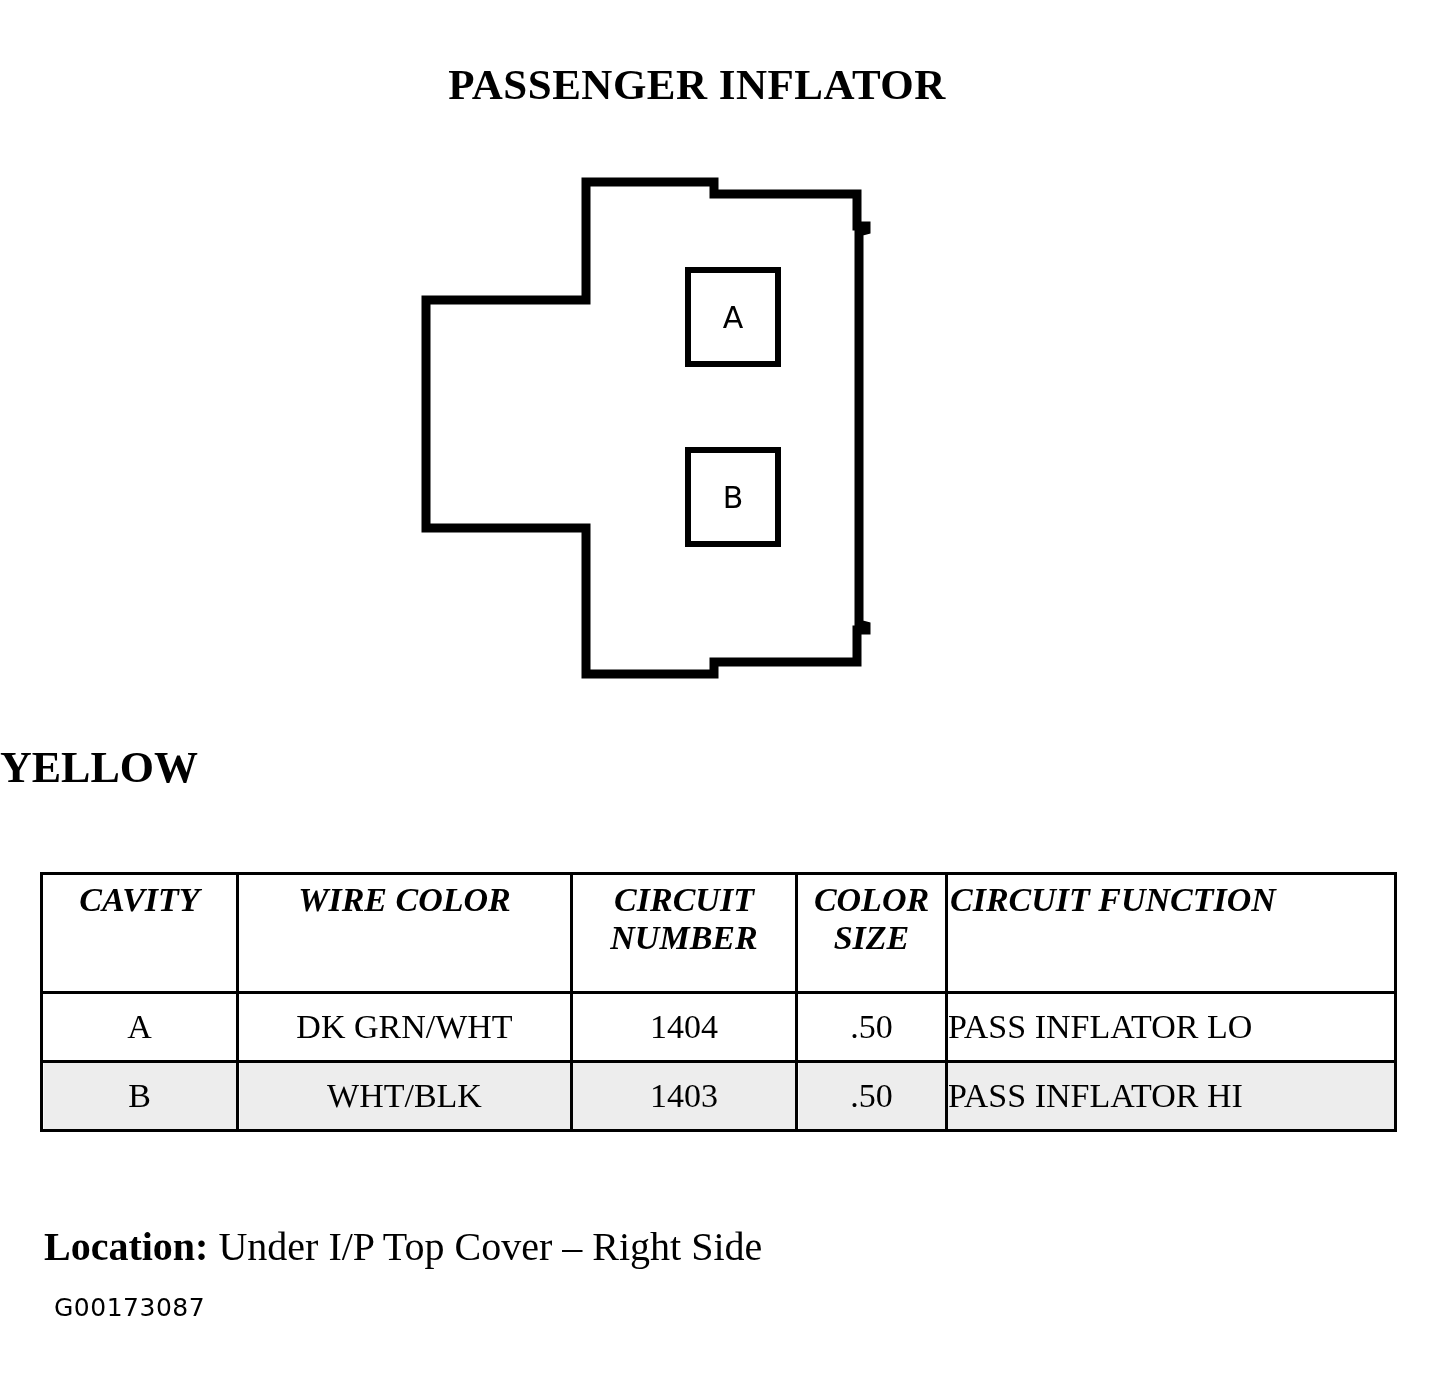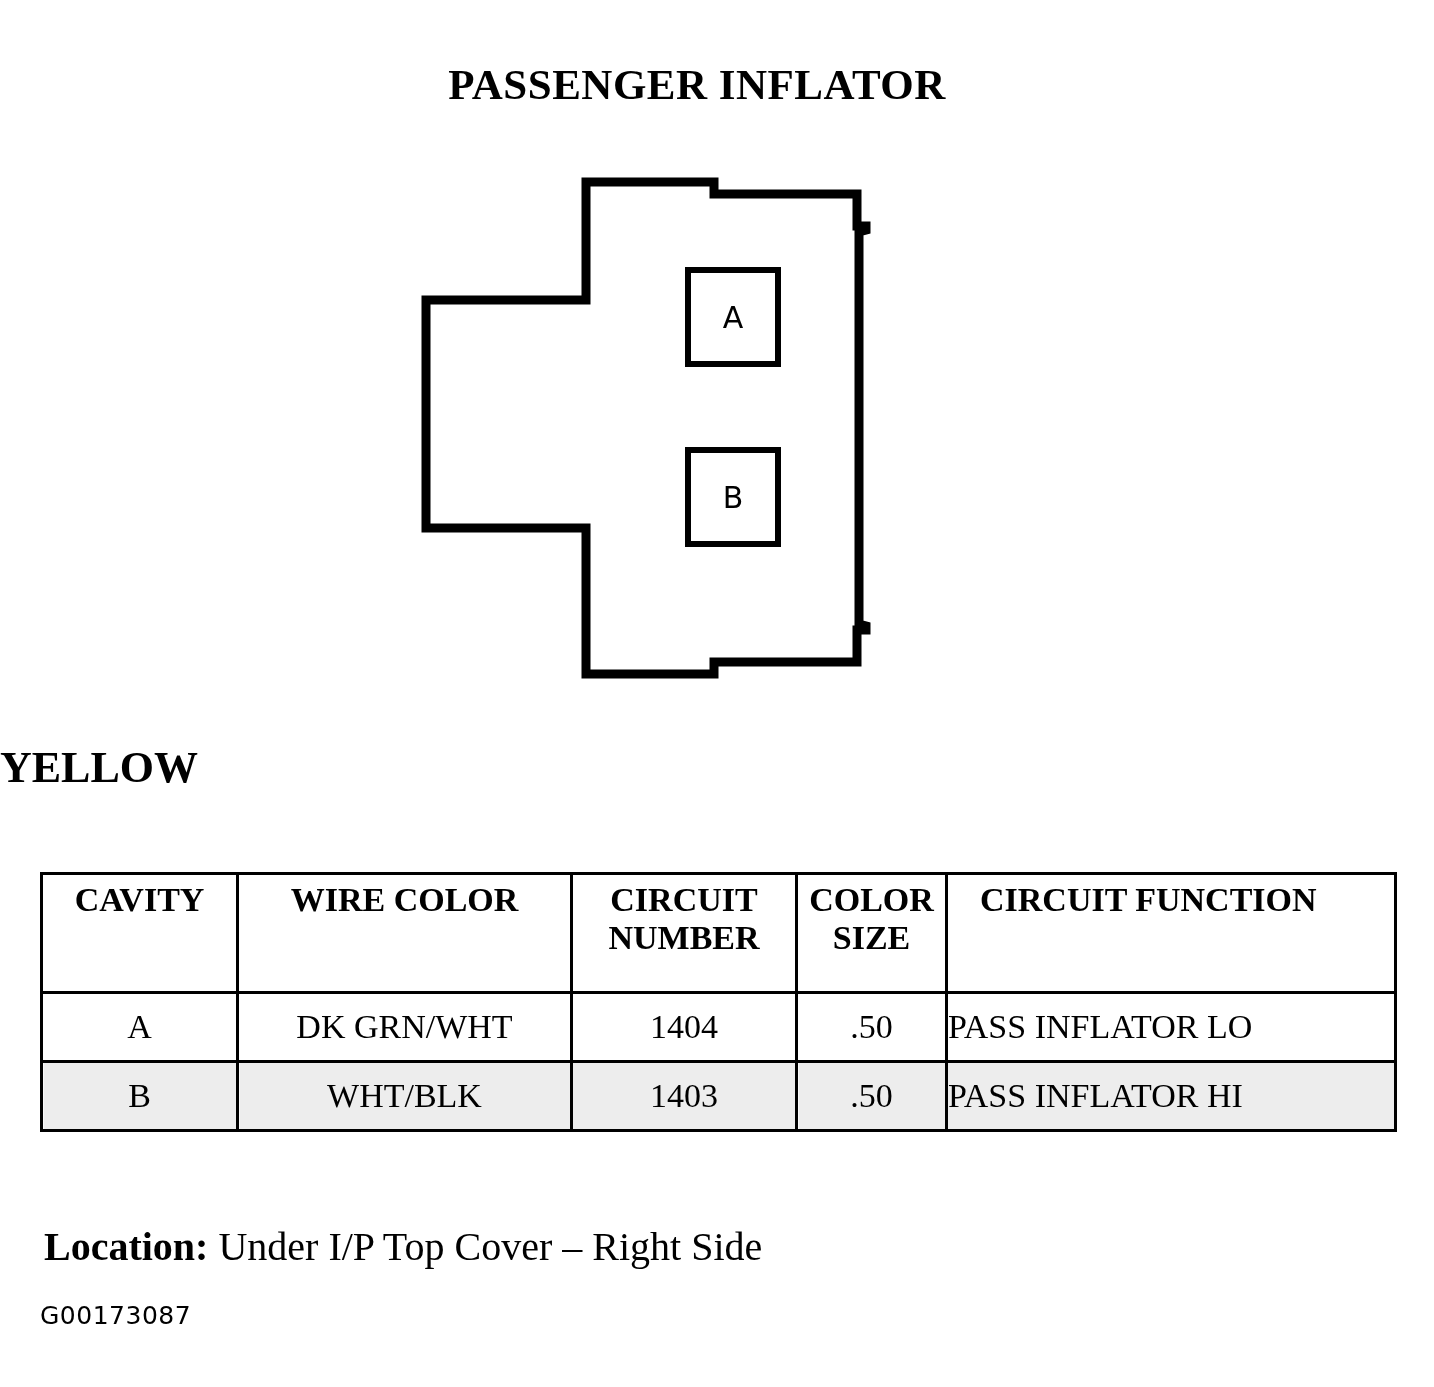--- a/index.html
+++ b/index.html
@@ -81,37 +81,38 @@
     font-weight: bold;
     font-size: 35px;
     height: 68px;
     letter-spacing: 0.3px;
   }
   #pinout-table tr.column-header-row td {
     font-weight: bold;
     height: 110px;
     vertical-align: top;
     padding-top: 6px;
+    font-style: italic;
   }
   #pinout-table tr.data-row td {
     height: 66px;
   }
   .col-cavity   { width: 196px; }
   .col-color    { width: 334px; }
   .col-circuit  { width: 225px; }
   .col-size     { width: 150px; }
   .col-function { width: 449px; }
 
   #pinout-table td.cell-function {
     text-align: left;
     padding-left: 0;
   }
   #pinout-table tr.column-header-row td.cell-function {
     text-align: left;
-    padding-left: 32px;
+    padding-left: 2px;
   }
 
   
   #pinout-table tr.row-shaded td {
     background-color: #c9c9c9;
     background-image:
       repeating-linear-gradient(0deg,
         rgba(255,255,255,0.85) 0px, rgba(255,255,255,0.85) 1px,
         rgba(0,0,0,0) 1px, rgba(0,0,0,0) 2px),
       repeating-linear-gradient(90deg,
@@ -128,27 +129,26 @@
     white-space: nowrap;
     line-height: 1.1;
   }
   #location-line .location-label {
     font-weight: bold;
   }
 
   
   #figure-id {
     position: absolute;
-    left: 40px;
+    left: 54px;
     top: 1294px;
     font-family: "DejaVu Sans", "Liberation Sans", sans-serif;
     font-size: 25px;
     letter-spacing: 0.5px;
     line-height: 1.1;
-    margin-top: 8px;
   }
 </style>
 </head>
 <body>
 
 <div id="page-title">PASSENGER INFLATOR</div>
 
 <div id="connector-figure">
   <svg width="540" height="530" viewBox="0 0 540 530" xmlns="http://www.w3.org/2000/svg">
 

